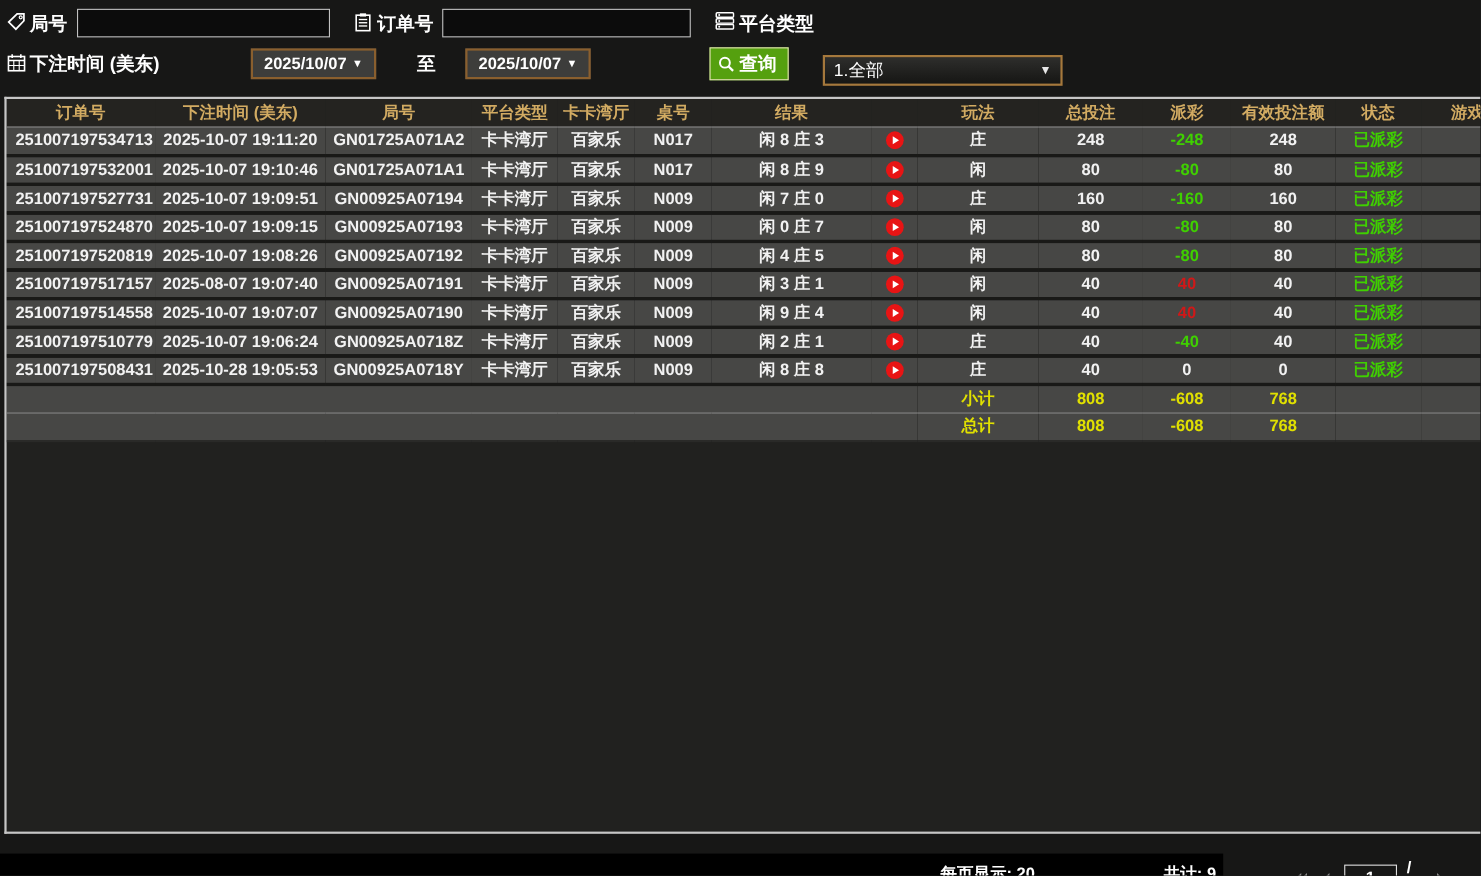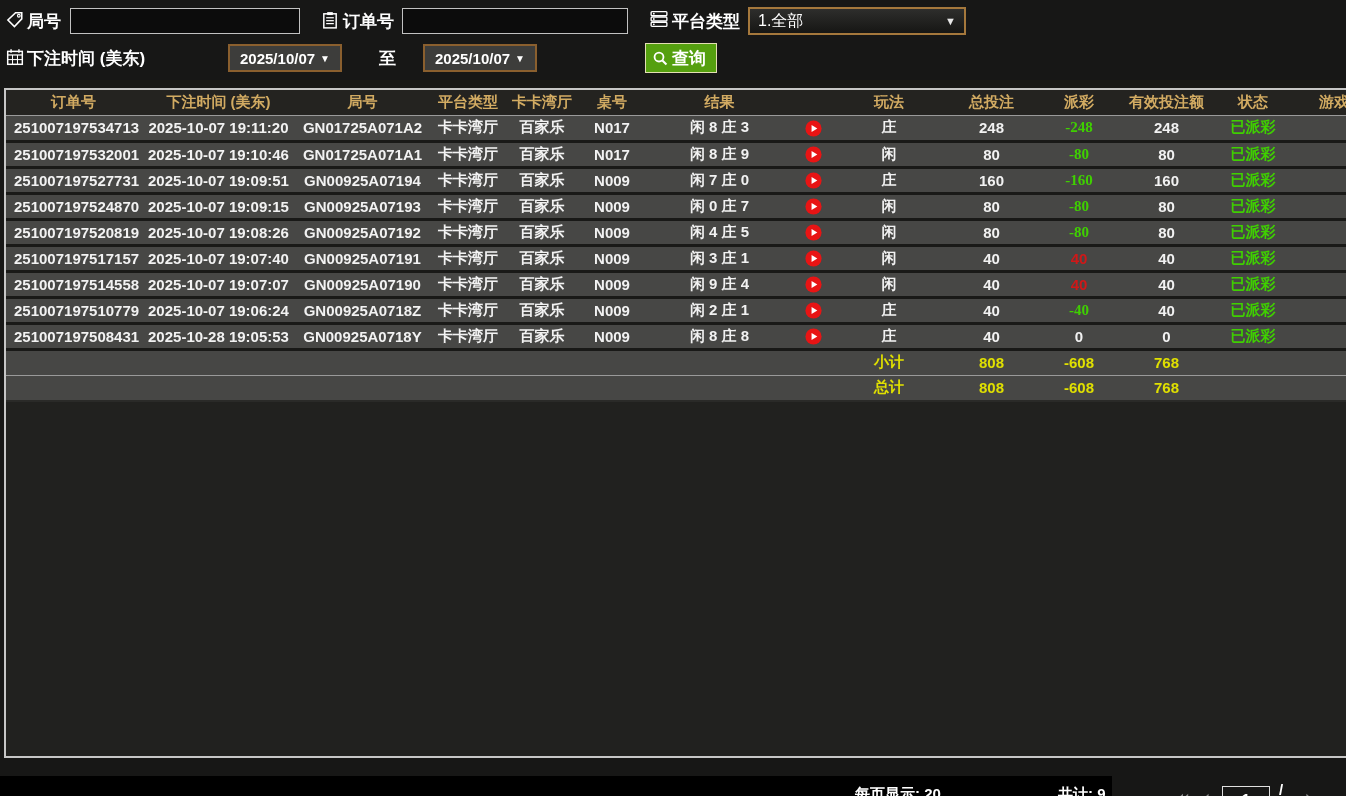--- a/index.html
+++ b/index.html
@@ -16,21 +16,21 @@
   .ficon { position:absolute; width:18px; height:18px; }
   .txtinput {
     position:absolute; height:26px; background:#0c0c0c;
     border:1px solid #c2c2c2; color:#f0f0f0; font-size:14px; padding:0 6px;
     font-family:"Liberation Sans",sans-serif;
   }
   .dropdown {
     position:absolute; height:28px; border:2px solid #a5783c;
     background:linear-gradient(#2e2e2c,#161614);
     color:#ffffff; font-size:16px; display:flex; align-items:center;
-    padding:0 8px; cursor:pointer;
+    padding:0 8px; cursor:pointer;margin-top:43px;
   }
   .dropdown .caret { margin-left:auto; font-size:11px; color:#e8e8e8; }
   .datepick {
     position:absolute; height:28px; width:114px; border:2px solid #8a5f2e;
     background:#3d3d3b; color:#ffffff; font-weight:bold; font-size:15px;
     display:flex; align-items:center; justify-content:center; gap:5px; cursor:pointer;
   }
   .datepick .caret { font-size:10px; }
   .querybtn {
     position:absolute; left:645px; top:43px; height:30px; padding:0 10px 0 6px;
@@ -49,21 +49,21 @@
     font-size:15px; font-weight:bold; text-align:center;
     white-space:nowrap; overflow:hidden; height:26px; padding:0 2px;
   }
   thead th { background:#242320; color:#d2ab62; border-bottom:1px solid #9a9a9a; height:25px; }
   tbody.data tr { background:#474745; }
   tbody.data td { border-bottom:3px solid #191917; color:#f2f2f2; }
   tbody.data td.cell-order { text-align:left; padding-left:8px; }
   tr.sumrow { background:#474745; }
   tr.sumrow td { color:#e0e000; border-top:1px solid #9a9a9a; }
   tr.sumrow.last td { border-bottom:2px solid #2a2a28;margin-top:40px; }
-  .c-green { color:#3fd000 !important;font-family:Liberation Serif, serif; }
+  .c-green { color:#3fd000 !important; }
   .c-red   { color:#d01818 !important; }
   .c-white { color:#f2f2f2 !important; }
   .c-grey  { color:#d8d8d8 !important; }
   .status-ok { color:#3fd000 !important; }
   .playbtn { display:inline-block; width:17px; height:17px; cursor:pointer; vertical-align:middle; }
   
   .bottombar {
     position:absolute; left:0; top:776px; width:1112px; height:36px;
     background:#000000;
   }
@@ -282,21 +282,21 @@
     <td>闲</td>
     <td>80</td>
     <td class="c-green">-80</td>
     <td>80</td>
     <td class="status-ok">已派彩</td>
     <td class="c-grey">-</td>
   </tr>
 
   <tr>
     <td class="cell-order">251007197517157</td>
-    <td>2025-10-07 19:07:40</td>
+    <td>2025-08-07 19:07:40</td>
     <td>GN00925A07191</td>
     <td>卡卡湾厅</td>
     <td>百家乐</td>
     <td>N009</td>
     <td>闲 3 庄 1</td>
     <td>
       <svg class="playbtn" viewBox="0 0 16 16">
         <circle cx="8" cy="8" r="7.6" fill="#e81414"></circle>
         <polygon points="6.2,4.6 11.6,8 6.2,11.4" fill="#ffffff"></polygon>
       </svg>

